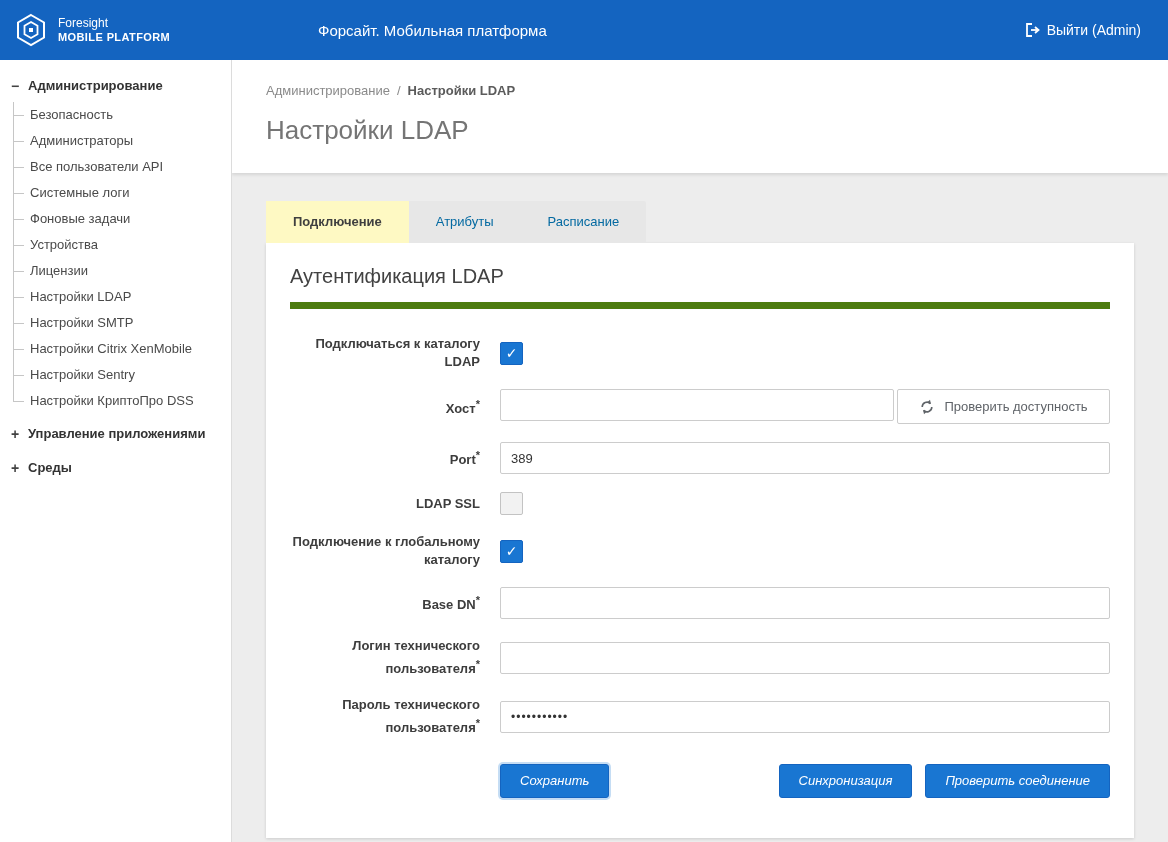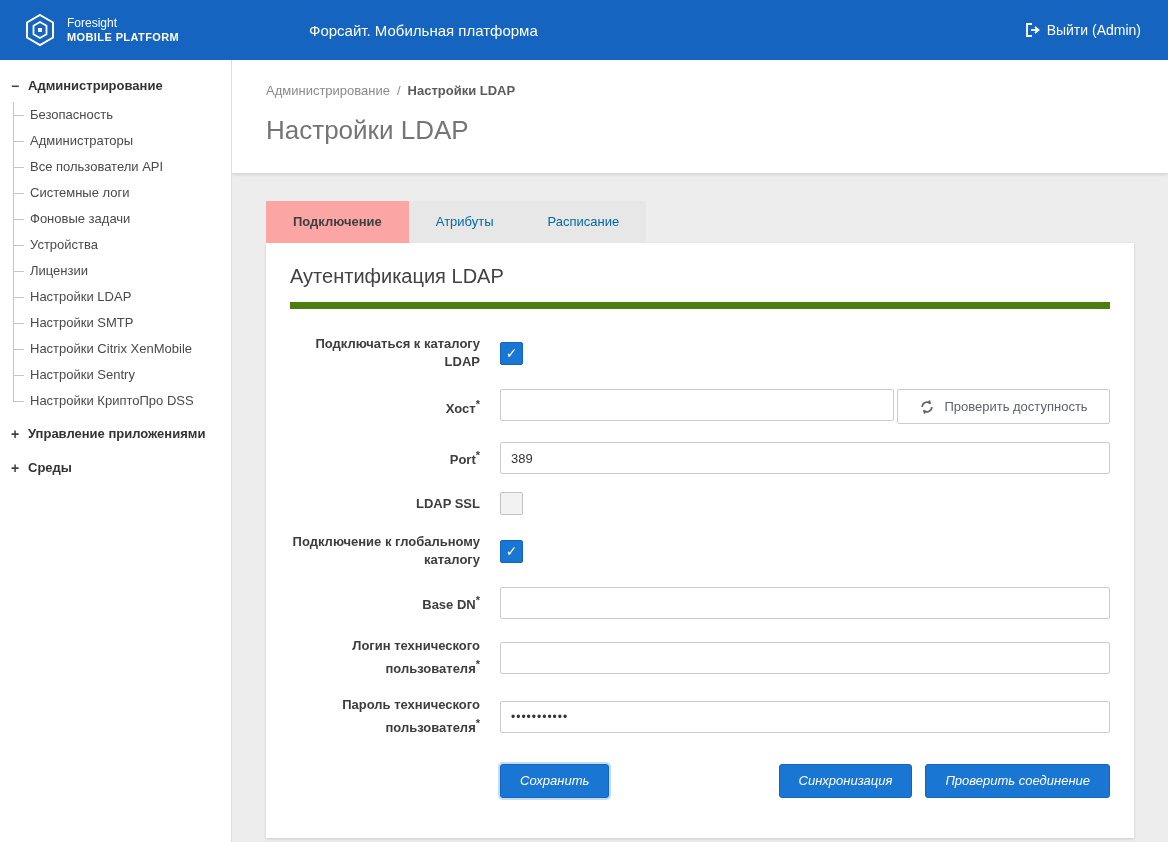--- a/index.html
+++ b/index.html
@@ -3,26 +3,26 @@
 <meta charset="utf-8">
 <style>
   * { margin:0; padding:0; box-sizing:border-box; }
   html,body { width:1168px; height:842px; overflow:hidden; }
   body { font-family:"Liberation Sans","DejaVu Sans",sans-serif; background:#ededed; }
 
   .app { width:1168px; height:842px; display:flex; flex-direction:column; }
 
   
   .header { height:60px; background:#1464c0; display:flex; align-items:center; position:relative; flex:0 0 60px; color:#fff; }
-  .brand { display:flex; align-items:center; gap:9px; padding-left:22px; }
+  .brand { display:flex; align-items:center; gap:9px; padding-left:13px; }
   .brand-logo { width:36px; height:36px; display:flex; align-items:center; justify-content:center; }
   .brand-text { display:flex; flex-direction:column; line-height:14px; }
   .brand-line1 { font-size:12px; font-weight:400; }
   .brand-line2 { font-size:11px; font-weight:700; letter-spacing:.4px; }
-  .app-title { position:absolute; left:309px; top:0; height:60px; display:flex; align-items:center; font-size:15px; font-weight:400; }
+  .app-title { position:absolute; left:318px; top:0; height:60px; display:flex; align-items:center; font-size:15px; font-weight:400; }
   .logout { margin-left:auto; display:flex; align-items:center; gap:5px; padding-right:27px; font-size:14px; cursor:pointer; }
 
   
   .body-row { flex:1; display:flex; overflow:hidden; }
 
   
   .sidebar { width:232px; flex:0 0 232px; background:#fff; border-right:1px solid #dcdcdc; padding-top:8px; font-size:13px; overflow:hidden; }
   .section-header { display:flex; align-items:center; gap:7px; padding:10px 8px 9px 9px; font-weight:700; color:#333; cursor:pointer; }
   .expander { width:12px; text-align:center; font-weight:700; color:#424242; font-size:14px; line-height:12px; }
   .tree { list-style:none; margin:0 0 2px 13px; }
@@ -34,21 +34,21 @@
   
   .main { flex:1; background:#ededed; overflow:hidden; display:flex; flex-direction:column; }
   .page-head { background:#fff; padding:23px 34px 27px 34px; box-shadow:0 2px 3px rgba(0,0,0,.10); }
   .breadcrumb { font-size:13px; color:#8a8a8a; display:flex; gap:7px; margin-bottom:17px; }
   .breadcrumb .bc-current { color:#5b5b5b; font-weight:700; }
   .page-title { font-size:26px; font-weight:400; color:#757575; }
 
   .content { padding:28px 34px 0 34px; }
   .tabs { display:inline-flex; background:#e7e7e7; border-radius:2px 2px 0 0; }
   .tab { padding:0 27px; height:42px; line-height:42px; font-size:13px; color:#0369a1; cursor:pointer; }
-  .tab.active { background:#fca5a5; color:#3f3f3f; font-weight:700; }
+  .tab.active { background:#fef9c3; color:#3f3f3f; font-weight:700; }
 
   .card { background:#fff; box-shadow:0 1px 3px rgba(0,0,0,.14); padding:22px 24px 40px 24px; min-height:574px; }
   .card h2 { font-size:20px; font-weight:400; color:#424242; padding-bottom:14px; border-bottom:7px solid #4d7c0f; margin-bottom:26px; }
 
   .form-row { display:flex; align-items:center; margin-bottom:18px; }
   .form-label { width:190px; text-align:right; font-weight:700; font-size:13px; color:#3d3d3d; line-height:18px; }
   .req { font-weight:700; color:#3d3d3d; vertical-align:super; font-size:11px; }
   .form-field { margin-left:20px; flex:1; display:flex; align-items:center; }
 
   input.text { height:32px; border:1px solid #ccc; border-radius:2px; padding:0 10px; font-size:13px; color:#333; width:100%; font-family:inherit; outline:none; background:#fff; }

